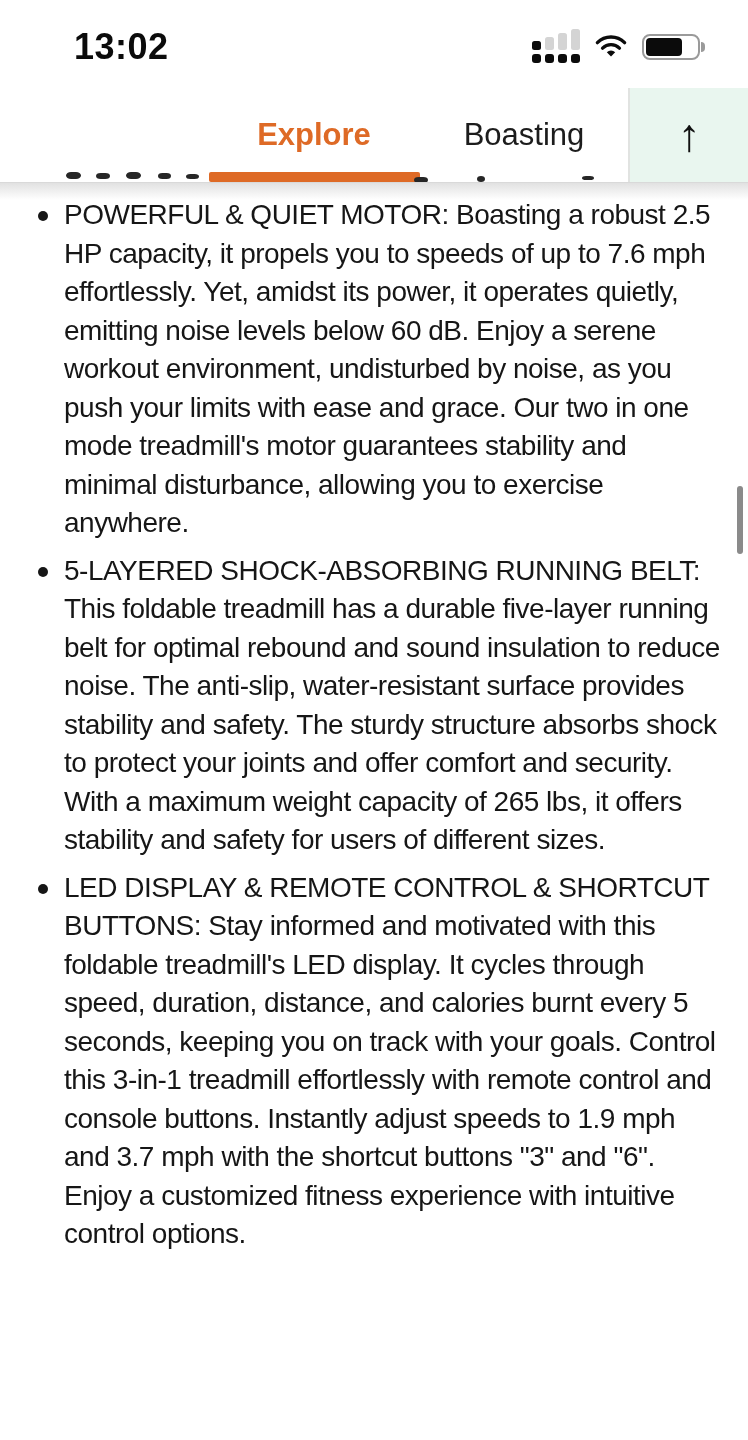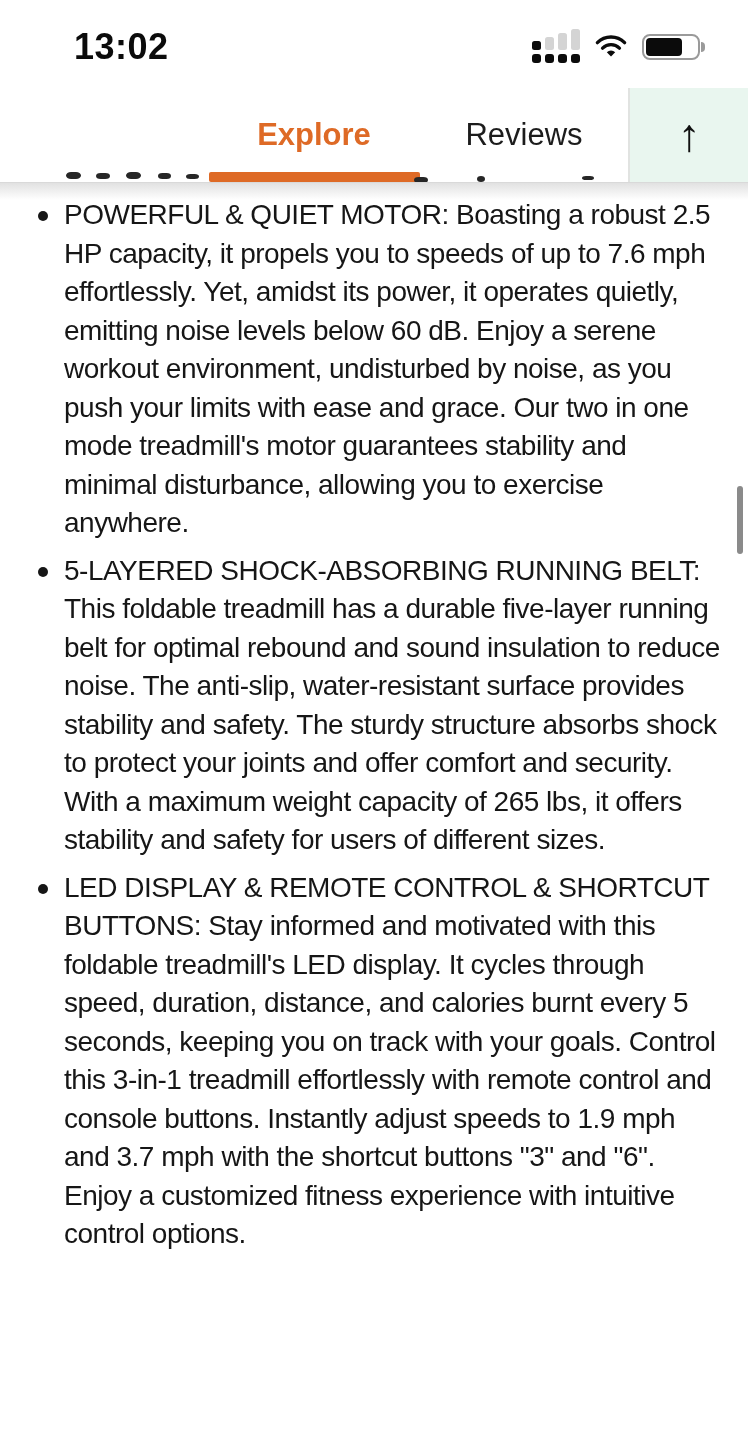--- a/index.html
+++ b/index.html
@@ -162,21 +162,21 @@
       <div class="battery">
         <div class="shell"></div>
         <div class="fill" style="width:36px"></div>
         <div class="nub"></div>
       </div>
     </div>
   </header>
 
   <nav class="tab-bar">
     <div class="tab tab-details active">Explore</div>
-    <div class="tab tab-reviews">Reviews</div>
+    <div class="tab tab-reviews">Boasting</div>
     <div class="tab-underline"></div>
     <button class="scroll-top-btn">
       <span class="up-arrow">↑</span>
     </button>
   </nav>
 
   <div class="remnants">
     <span class="remnant r1"></span>
       <span class="remnant r2"></span>
     <span class="remnant r3"></span>

